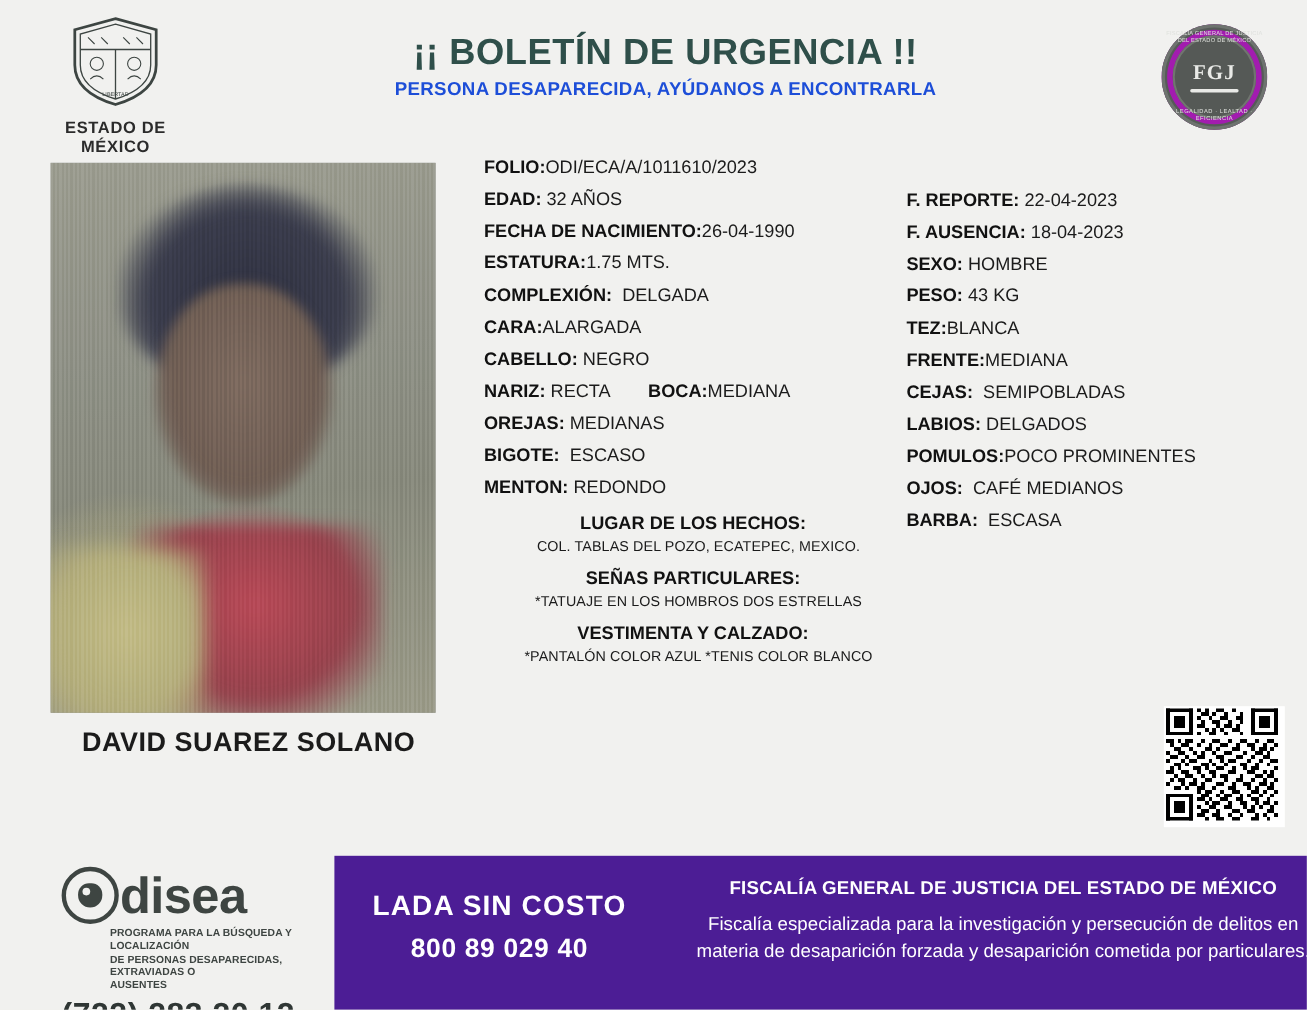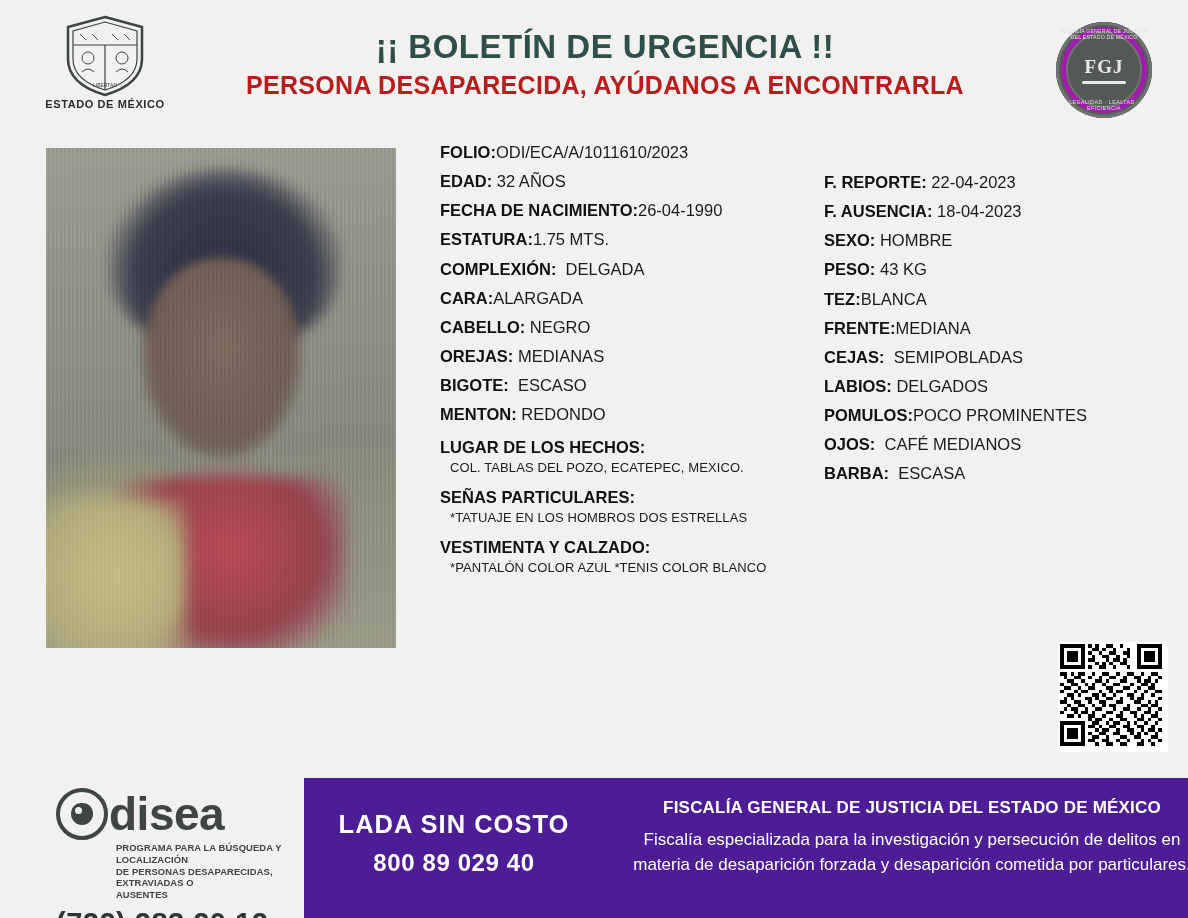--- a/index.html
+++ b/index.html
@@ -37,44 +37,44 @@
     text-align: center;
   }
   .gem-shield {
     width: 86px;
     height: 84px;
     margin: 0 auto;
     position: relative;
   }
   .gem-shield svg { display: block; }
   .gem-caption {
-    font-size: 11px;
+    font-size: 15px;
     font-weight: bold;
     letter-spacing: 0.6px;
     color: #2b2b2b;
-    margin-top: 0;
+    margin-top: 10px;
   }
   .header-titles {
     position: absolute;
     left: 210px;
     width: 790px;
     top: 28px;
     text-align: center;
   }
   .title-main {
     font-size: 33px;
     font-weight: bold;
     color: #2f4f4a;
     letter-spacing: 0.5px;
     line-height: 1.15;
   }
   .title-sub {
-    font-size: 25px;
-    font-weight: bold;
-    color: #b91c1c;
+    font-size: 17px;
+    font-weight: bold;
+    color: #1d4ed8;
     letter-spacing: 0.3px;
     margin-top: 5px;
   }
   .fgj-logo {
     position: absolute;
     right: 36px;
     top: 22px;
     width: 96px;
     height: 96px;
   }
@@ -236,20 +236,21 @@
   .val {
     color: #1b1b1b;
     text-align: right;
   }
   .row.double .pair2 {
     margin-left: 34px;
   }
   .block {
     margin-top: 13px;
     margin-bottom: 4px;
+    text-align: center;
   }
   .block .lbl {
     font-size: 16.5px;
     display: block;
   }
   .block .sub {
     font-size: 13px;
     margin-top: 3px;
     margin-left: 10px;
     color: #1b1b1b;
@@ -316,21 +317,21 @@
     background: #f1f1ef;
     border-radius: 50%;
     top: 4px; left: 4px;
   }
   .odisea-sub {
     font-size: 9.4px;
     font-weight: bold;
     color: #3e4542;
     line-height: 1.25;
     margin-top: 2px;
-    margin-left: 60px;
+    margin-left: 44px;
     letter-spacing: 0.1px;
   }
   .odisea-phone {
     font-size: 29px;
     font-weight: bold;
     color: #2f3634;
     margin-top: 6px;
     letter-spacing: 0.5px;
   }
   .footer-box {
@@ -427,20 +428,21 @@
   </div>
 
   <div class="photo-wrap">
     <div class="photo">
       <div class="photo-hair"></div>
       <div class="photo-face"></div>
       <div class="photo-shirt"></div>
       <div class="photo-arm"></div>
     </div>
   </div>
+  <div class="person-name">DAVID SUAREZ SOLANO</div>
 
   <div class="col-left">
     <div class="row">
       <span class="lbl">FOLIO:</span><span class="val">ODI/ECA/A/1011610/2023</span>
     </div>
     <div class="row">
       <span class="lbl">EDAD:</span> <span class="val">32 AÑOS</span>
     </div>
     <div class="row">
       <span class="lbl">FECHA DE NACIMIENTO:</span><span class="val">26-04-1990</span>
@@ -449,20 +451,23 @@
       <span class="lbl">ESTATURA:</span><span class="val">1.75 MTS.</span>
     </div>
     <div class="row">
       <span class="lbl">COMPLEXIÓN:</span>&nbsp; <span class="val">DELGADA</span>
     </div>
     <div class="row">
       <span class="lbl">CARA:</span><span class="val">ALARGADA</span>
     </div>
     <div class="row">
       <span class="lbl">CABELLO:</span> <span class="val">NEGRO</span>
+    </div>
+    <div class="row double">
+      <span class="lbl">NARIZ:</span> <span class="val">RECTA</span><span class="pair2"><span class="lbl">BOCA:</span><span class="val">MEDIANA</span></span>
     </div>
     <div class="row">
       <span class="lbl">OREJAS:</span> <span class="val">MEDIANAS</span>
     </div>
     <div class="row">
       <span class="lbl">BIGOTE:</span>&nbsp; <span class="val">ESCASO</span>
     </div>
     <div class="row">
       <span class="lbl">MENTON:</span> <span class="val">REDONDO</span>
     </div>

